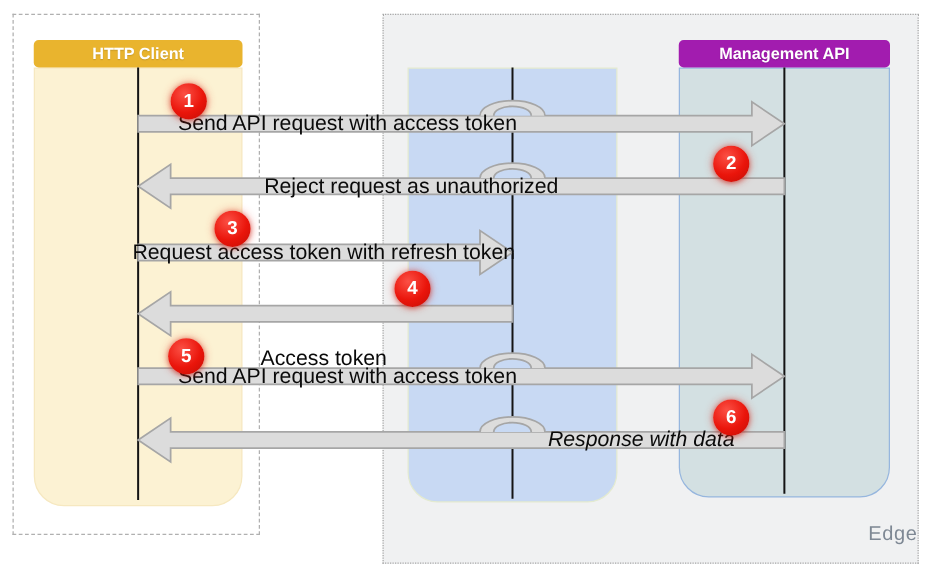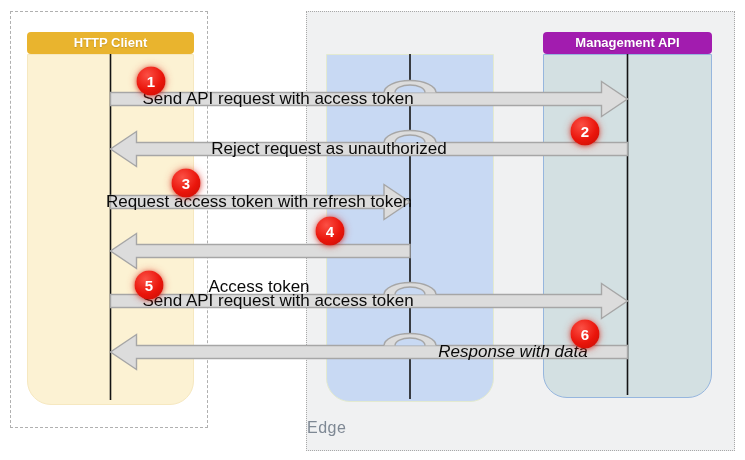--- a/index.html
+++ b/index.html
@@ -13,21 +13,21 @@
   
   .client-region{
     position:absolute;left:10px;top:11px;width:196px;height:415px;
     border:1px dashed #b0b0b0;background:#ffffff;
   }
   .edge-region{
     position:absolute;left:306px;top:11px;width:427px;height:438px;
     border:1px dotted #a8a8a8;background:#f0f1f2;
   }
   .edge-label{
-    position:absolute;left:0;right:0;bottom:13px;text-align:left;
+    position:absolute;left:0;right:0;bottom:13px;text-align:right;
     font-size:16px;color:#7e8894;letter-spacing:.5px;
   }
 
   
   .lane-header{
     position:absolute;top:32px;height:22px;border-radius:4px;
     color:#ffffff;font-weight:bold;font-size:13px;line-height:22px;
     text-align:center;text-shadow:0 1px 1px rgba(0,0,0,.15);
   }
   .lane-body{

